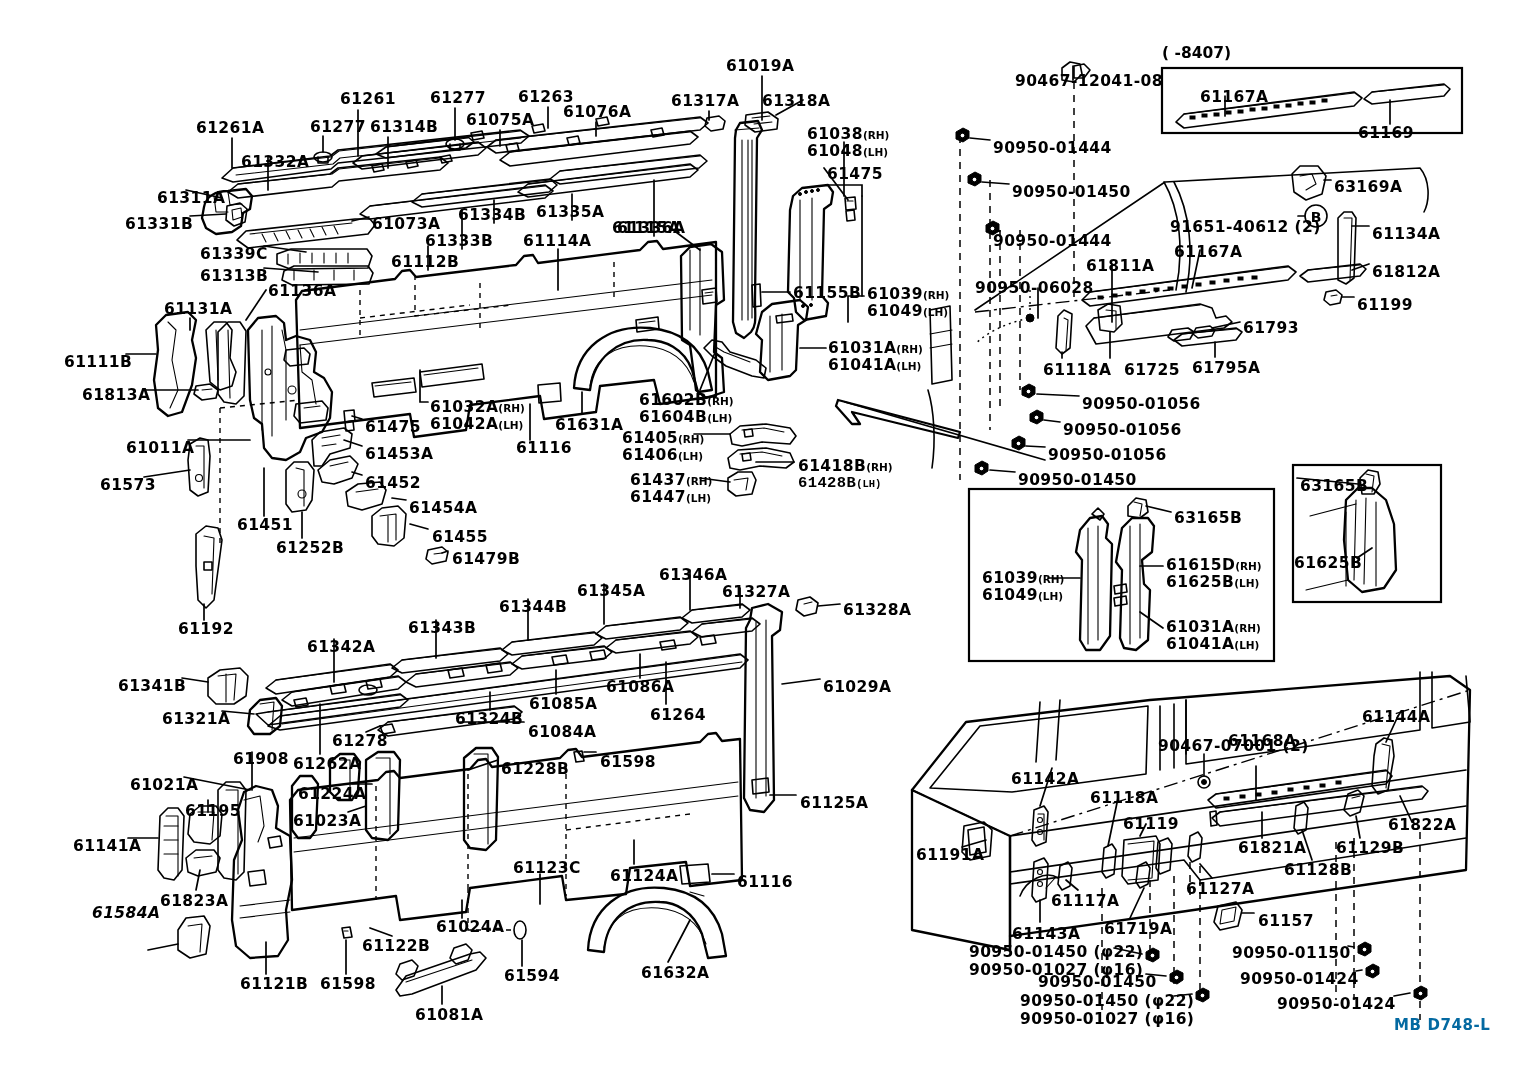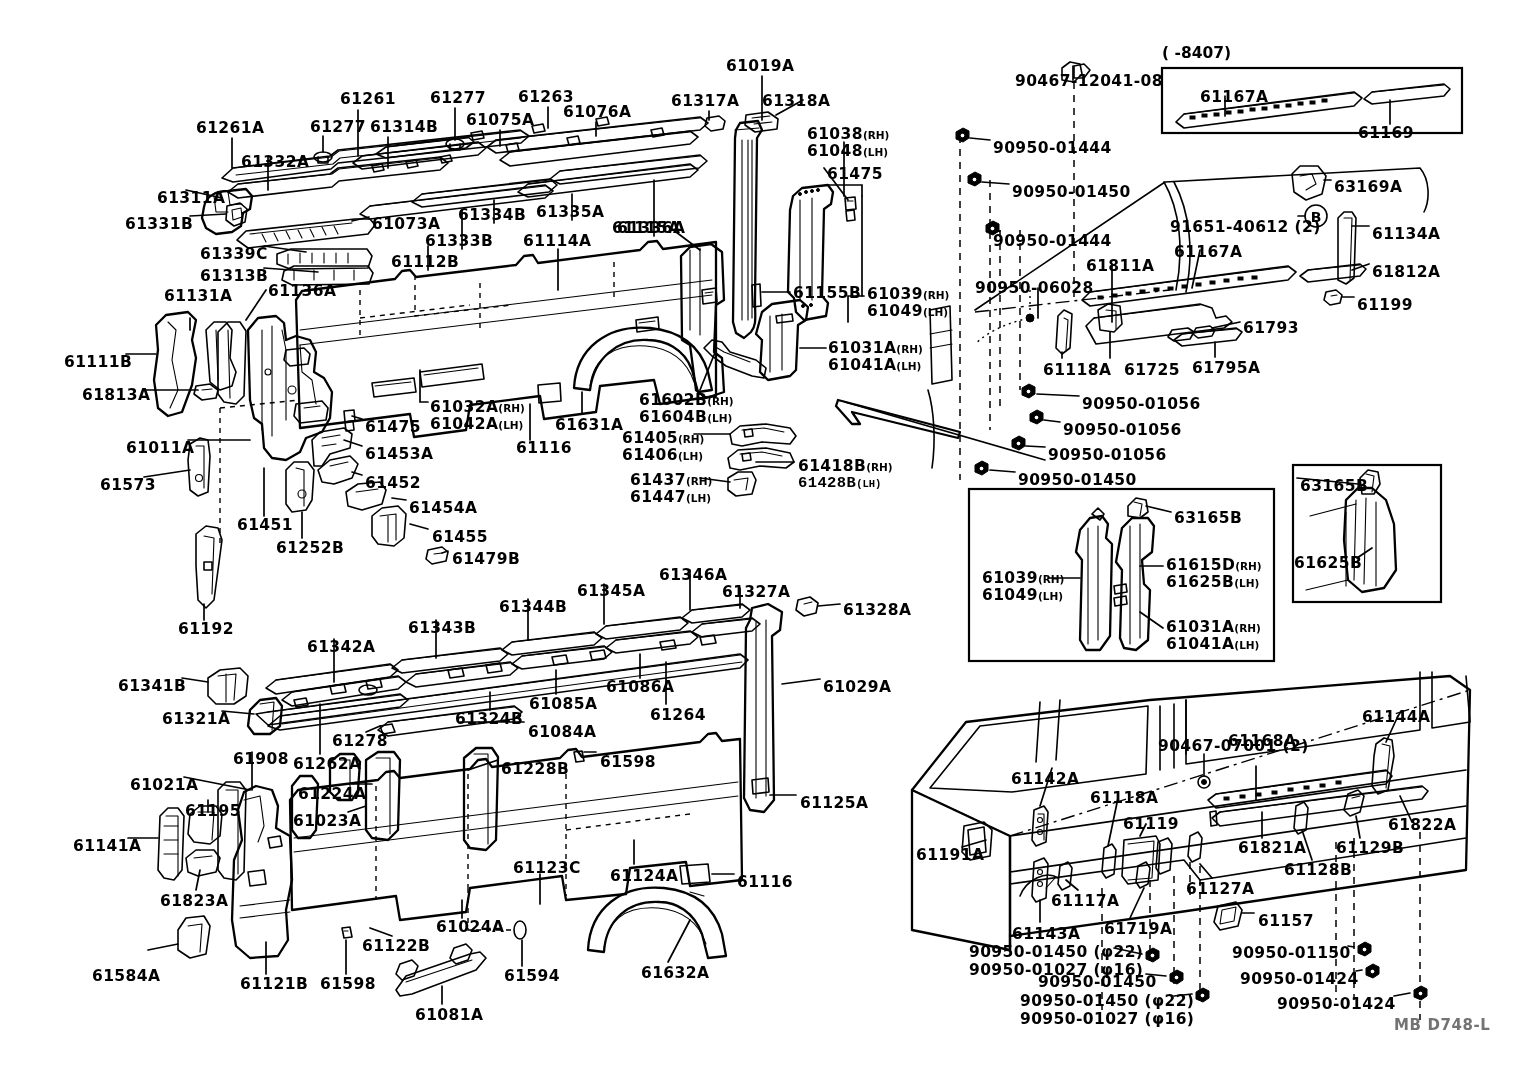--- a/index.html
+++ b/index.html
@@ -38,21 +38,21 @@
     font-weight: 700;
     letter-spacing: 0;
     vertical-align: baseline;
   }
   .footer-code {
     position: absolute;
     font-family: "DejaVu Sans", sans-serif;
     font-size: 15px;
     font-weight: 700;
     letter-spacing: 0.6px;
-    color: #737373;
+    color: #0369a1;
     white-space: nowrap;
   }
   .note {
     position: absolute;
     font-family: "DejaVu Sans", sans-serif;
     font-size: 15.5px;
     font-weight: 700;
     color: #000;
     white-space: nowrap;
   }
@@ -885,21 +885,21 @@
       <div class="lbl" style="left: 612px; top: 220px;"><span>61115A</span></div>
       <div class="lbl" style="left: 807px; top: 126px;"><span>61038</span><span class="side">(RH)</span></div>
       <div class="lbl" style="left: 807px; top: 143px;"><span>61048</span><span class="side">(LH)</span></div>
       <div class="lbl" style="left: 827px; top: 166px;"><span>61475</span></div>
       <div class="lbl" style="left: 793px; top: 285px;"><span>61155B</span></div>
       <div class="lbl" style="left: 867px; top: 286px;"><span>61039</span><span class="side">(RH)</span></div>
       <div class="lbl" style="left: 867px; top: 303px;"><span>61049</span><span class="side">(LH)</span></div>
       <div class="lbl" style="left: 828px; top: 340px;"><span>61031A</span><span class="side">(RH)</span></div>
       <div class="lbl" style="left: 828px; top: 357px;"><span>61041A</span><span class="side">(LH)</span></div>
       <div class="lbl" style="left: 268px; top: 283px;"><span>61136A</span></div>
-      <div class="lbl" style="left: 164px; top: 288px;"><span>61131A</span></div>
+      <div class="lbl" style="left: 164px; top: 301px;"><span>61131A</span></div>
       <div class="lbl" style="left: 64px; top: 354px;"><span>61111B</span></div>
       <div class="lbl" style="left: 82px; top: 387px;"><span>61813A</span></div>
       <div class="lbl" style="left: 126px; top: 440px;"><span>61011A</span></div>
       <div class="lbl" style="left: 100px; top: 477px;"><span>61573</span></div>
       <div class="lbl" style="left: 237px; top: 517px;"><span>61451</span></div>
       <div class="lbl" style="left: 276px; top: 540px;"><span>61252B</span></div>
       <div class="lbl" style="left: 365px; top: 419px;"><span>61475</span></div>
       <div class="lbl" style="left: 365px; top: 446px;"><span>61453A</span></div>
       <div class="lbl" style="left: 365px; top: 475px;"><span>61452</span></div>
       <div class="lbl" style="left: 409px; top: 500px;"><span>61454A</span></div>
@@ -933,21 +933,21 @@
       <div class="lbl" style="left: 650px; top: 707px;"><span>61264</span></div>
       <div class="lbl" style="left: 455px; top: 711px;"><span>61324B</span></div>
       <div class="lbl" style="left: 528px; top: 724px;"><span>61084A</span></div>
       <div class="lbl" style="left: 332px; top: 733px;"><span>61278</span></div>
       <div class="lbl" style="left: 293px; top: 756px;"><span>61262A</span></div>
       <div class="lbl" style="left: 233px; top: 751px;"><span>61908</span></div>
       <div class="lbl" style="left: 130px; top: 777px;"><span>61021A</span></div>
       <div class="lbl" style="left: 185px; top: 803px;"><span>61195</span></div>
       <div class="lbl" style="left: 73px; top: 838px;"><span>61141A</span></div>
       <div class="lbl" style="left: 160px; top: 893px;"><span>61823A</span></div>
-      <div class="lbl" style="left: 92px; top: 968px;"><span>61584A</span></div>
+      <div class="lbl" style="left: 92px; top: 905px; font-style: italic;"><span>61584A</span></div>
       <div class="lbl" style="left: 240px; top: 976px;"><span>61121B</span></div>
       <div class="lbl" style="left: 320px; top: 976px;"><span>61598</span></div>
       <div class="lbl" style="left: 362px; top: 938px;"><span>61122B</span></div>
       <div class="lbl" style="left: 436px; top: 919px;"><span>61024A</span></div>
       <div class="lbl" style="left: 415px; top: 1007px;"><span>61081A</span></div>
       <div class="lbl" style="left: 504px; top: 968px;"><span>61594</span></div>
       <div class="lbl" style="left: 513px; top: 860px;"><span>61123C</span></div>
       <div class="lbl" style="left: 610px; top: 868px;"><span>61124A</span></div>
       <div class="lbl" style="left: 737px; top: 874px;"><span>61116</span></div>
       <div class="lbl" style="left: 641px; top: 965px;"><span>61632A</span></div>

